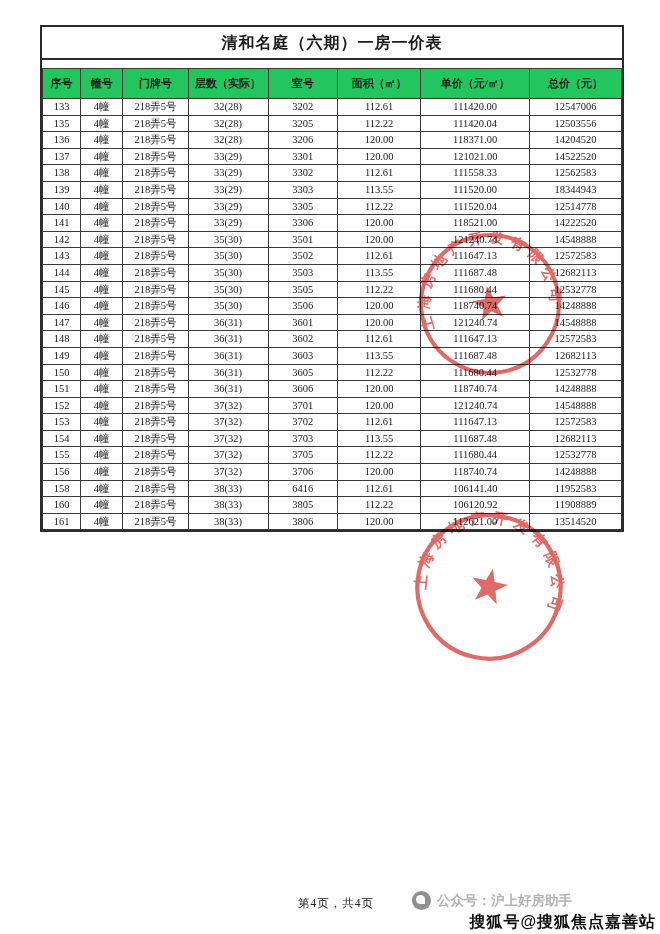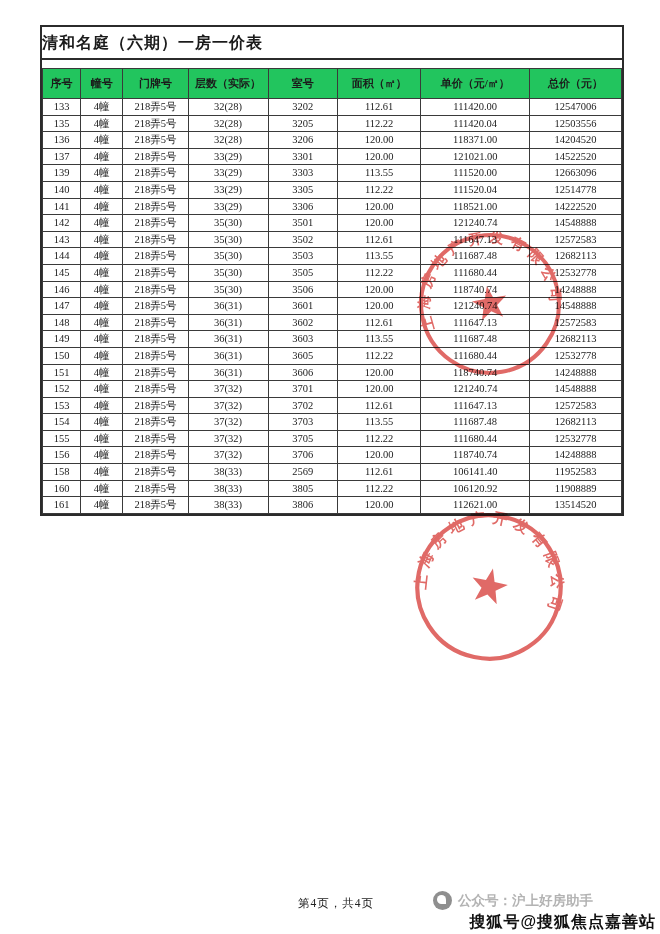--- a/index.html
+++ b/index.html
@@ -14,21 +14,21 @@
     color:#1b1b1b;
   }
   
   .doc-frame{
     position:absolute;left:40px;top:25px;width:580px;
     border:2px solid #2b2b2b;
     background:#fff;
   }
   .doc-title{
     height:31px;line-height:31px;
-    text-align:left;font-size:16px;font-weight:bold;
+    text-align:center;font-size:16px;font-weight:bold;
     letter-spacing:1px;
     border-bottom:2px solid #2b2b2b;
   }
   .title-gap{height:8px;}
   table.price-table{
     width:100%;
     border-collapse:collapse;
     table-layout:fixed;
     border-top:1.5px solid #2b2b2b;
   }
@@ -80,21 +80,21 @@
 
   
   .page-info{
     position:absolute;left:0;right:0;top:896px;
     text-align:center;
     font-size:11.5px;color:#222;
     letter-spacing:1px;
     padding-left:12px;
   }
   .watermark{
-    position:absolute;left:429px;top:889px;
+    position:absolute;left:408px;top:889px;
     display:flex;align-items:center;gap:6px;
     color:#b3b3b3;
     font-size:13.5px;font-weight:bold;
     font-family:"Liberation Sans","DejaVu Sans",sans-serif;
     white-space:nowrap;
     background:rgba(255,255,255,.6);
     padding:2px 4px;
   }
   .wm-logo{
     width:19px;height:19px;border-radius:50%;
@@ -168,28 +168,38 @@
             <td>137</td>
             <td>4幢</td>
             <td>218弄5号</td>
             <td>33(29)</td>
             <td>3301</td>
             <td>120.00</td>
             <td>121021.00</td>
             <td>14522520</td>
           </tr>
           <tr>
+            <td>138</td>
+            <td>4幢</td>
+            <td>218弄5号</td>
+            <td>33(29)</td>
+            <td>3302</td>
+            <td>112.61</td>
+            <td>111558.33</td>
+            <td>12562583</td>
+          </tr>
+          <tr>
             <td>139</td>
             <td>4幢</td>
             <td>218弄5号</td>
             <td>33(29)</td>
             <td>3303</td>
             <td>113.55</td>
             <td>111520.00</td>
-            <td>12663096</td>
+            <td>18344943</td>
           </tr>
           <tr>
             <td>140</td>
             <td>4幢</td>
             <td>218弄5号</td>
             <td>33(29)</td>
             <td>3305</td>
             <td>112.22</td>
             <td>111520.04</td>
             <td>12514778</td>
@@ -352,21 +362,21 @@
             <td>3706</td>
             <td>120.00</td>
             <td>118740.74</td>
             <td>14248888</td>
           </tr>
           <tr>
             <td>158</td>
             <td>4幢</td>
             <td>218弄5号</td>
             <td>38(33)</td>
-            <td>2569</td>
+            <td>6416</td>
             <td>112.61</td>
             <td>106141.40</td>
             <td>11952583</td>
           </tr>
           <tr>
             <td>160</td>
             <td>4幢</td>
             <td>218弄5号</td>
             <td>38(33)</td>
             <td>3805</td>

